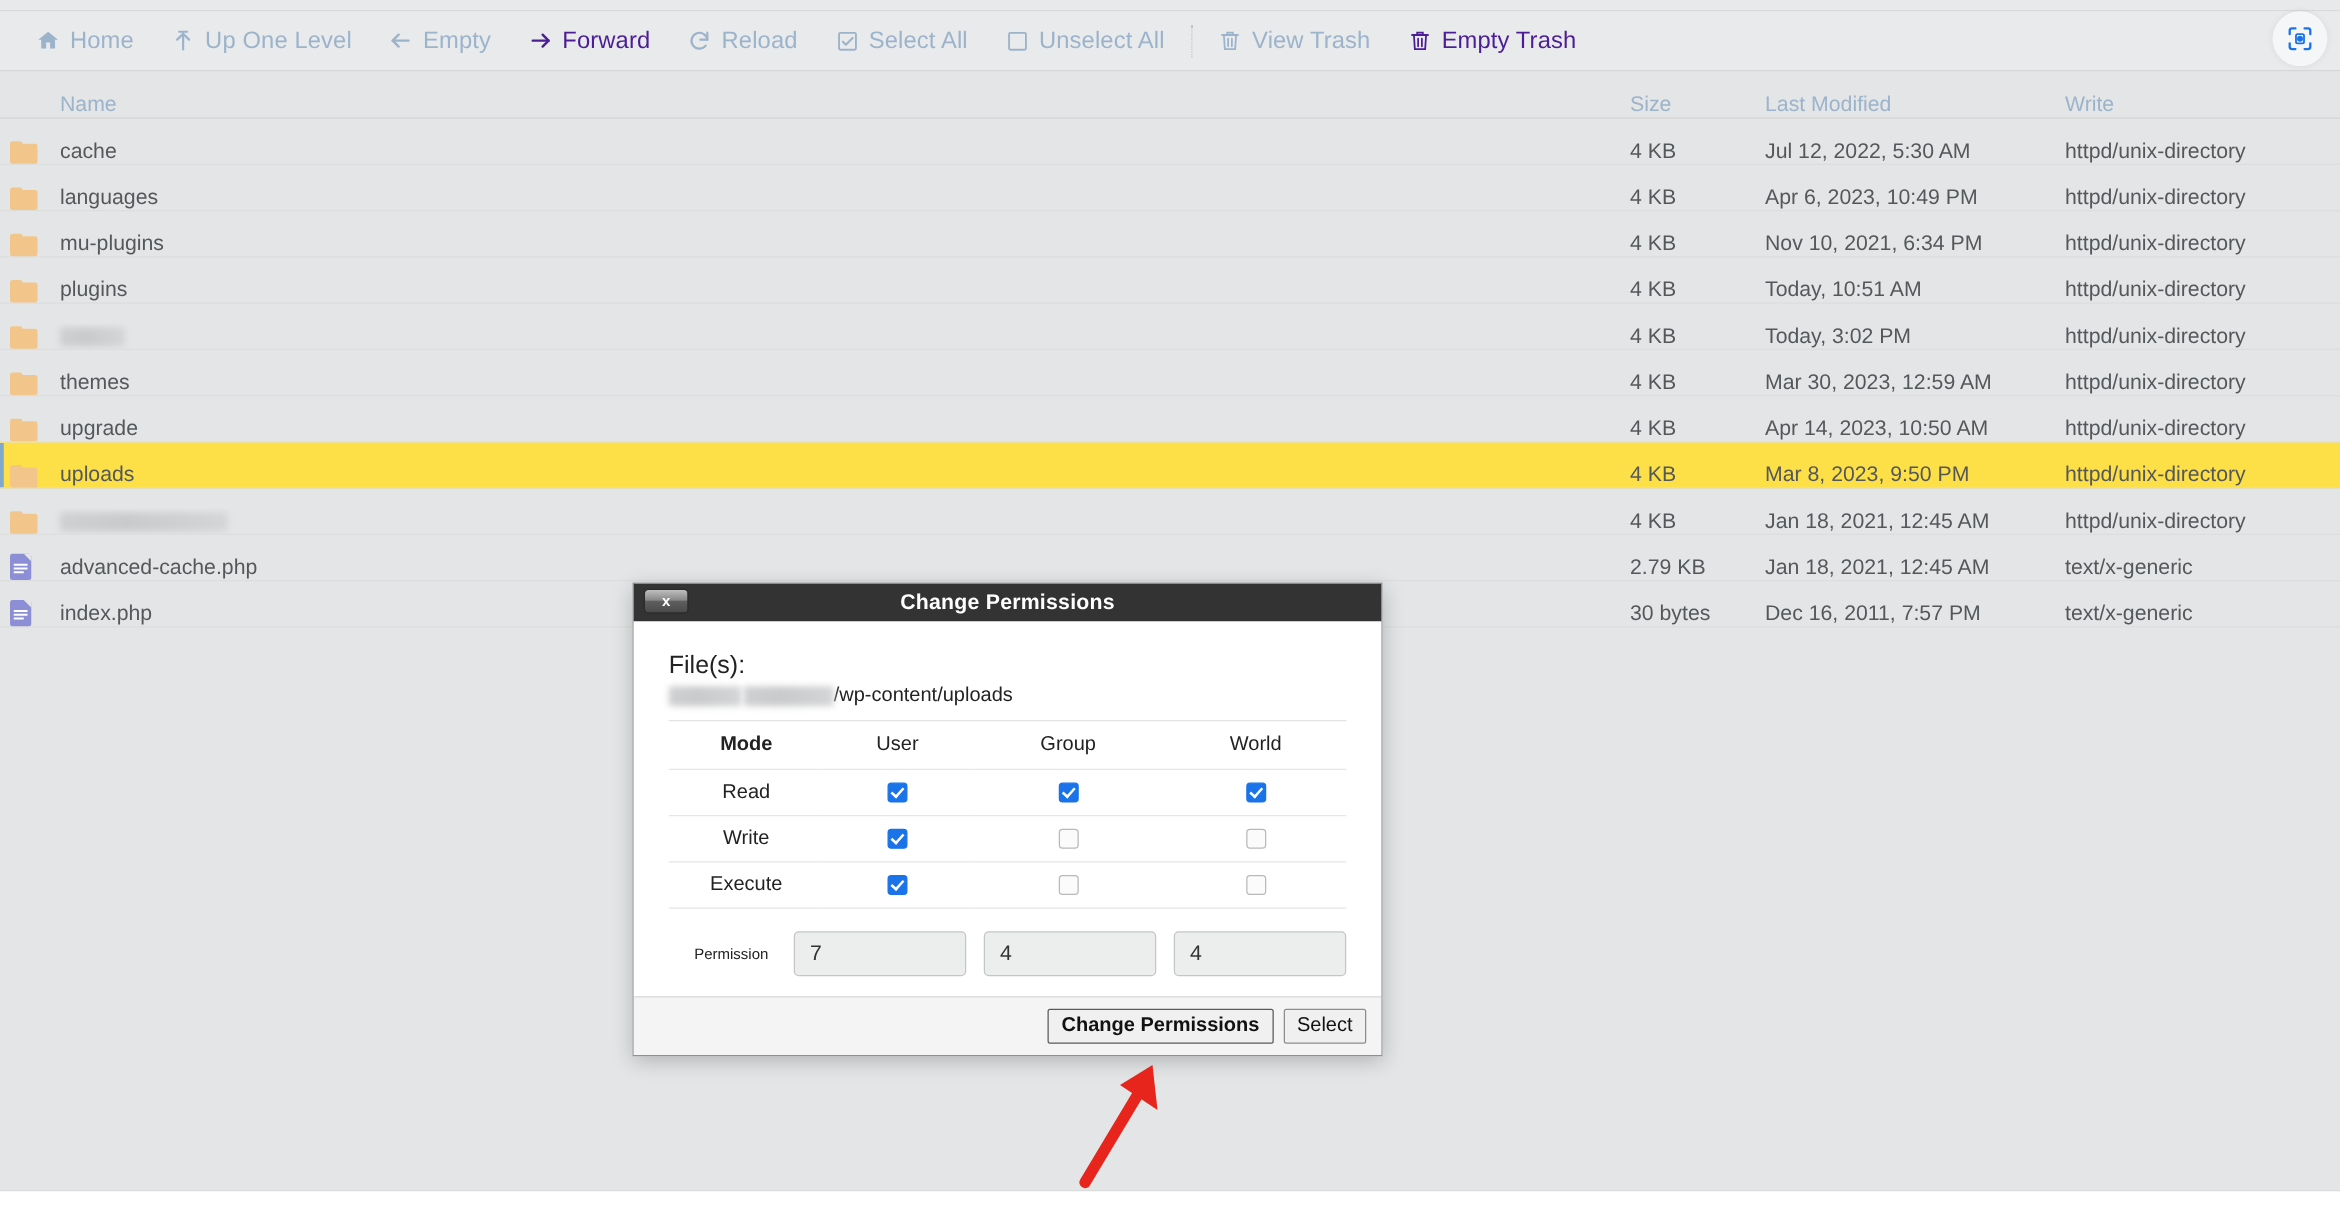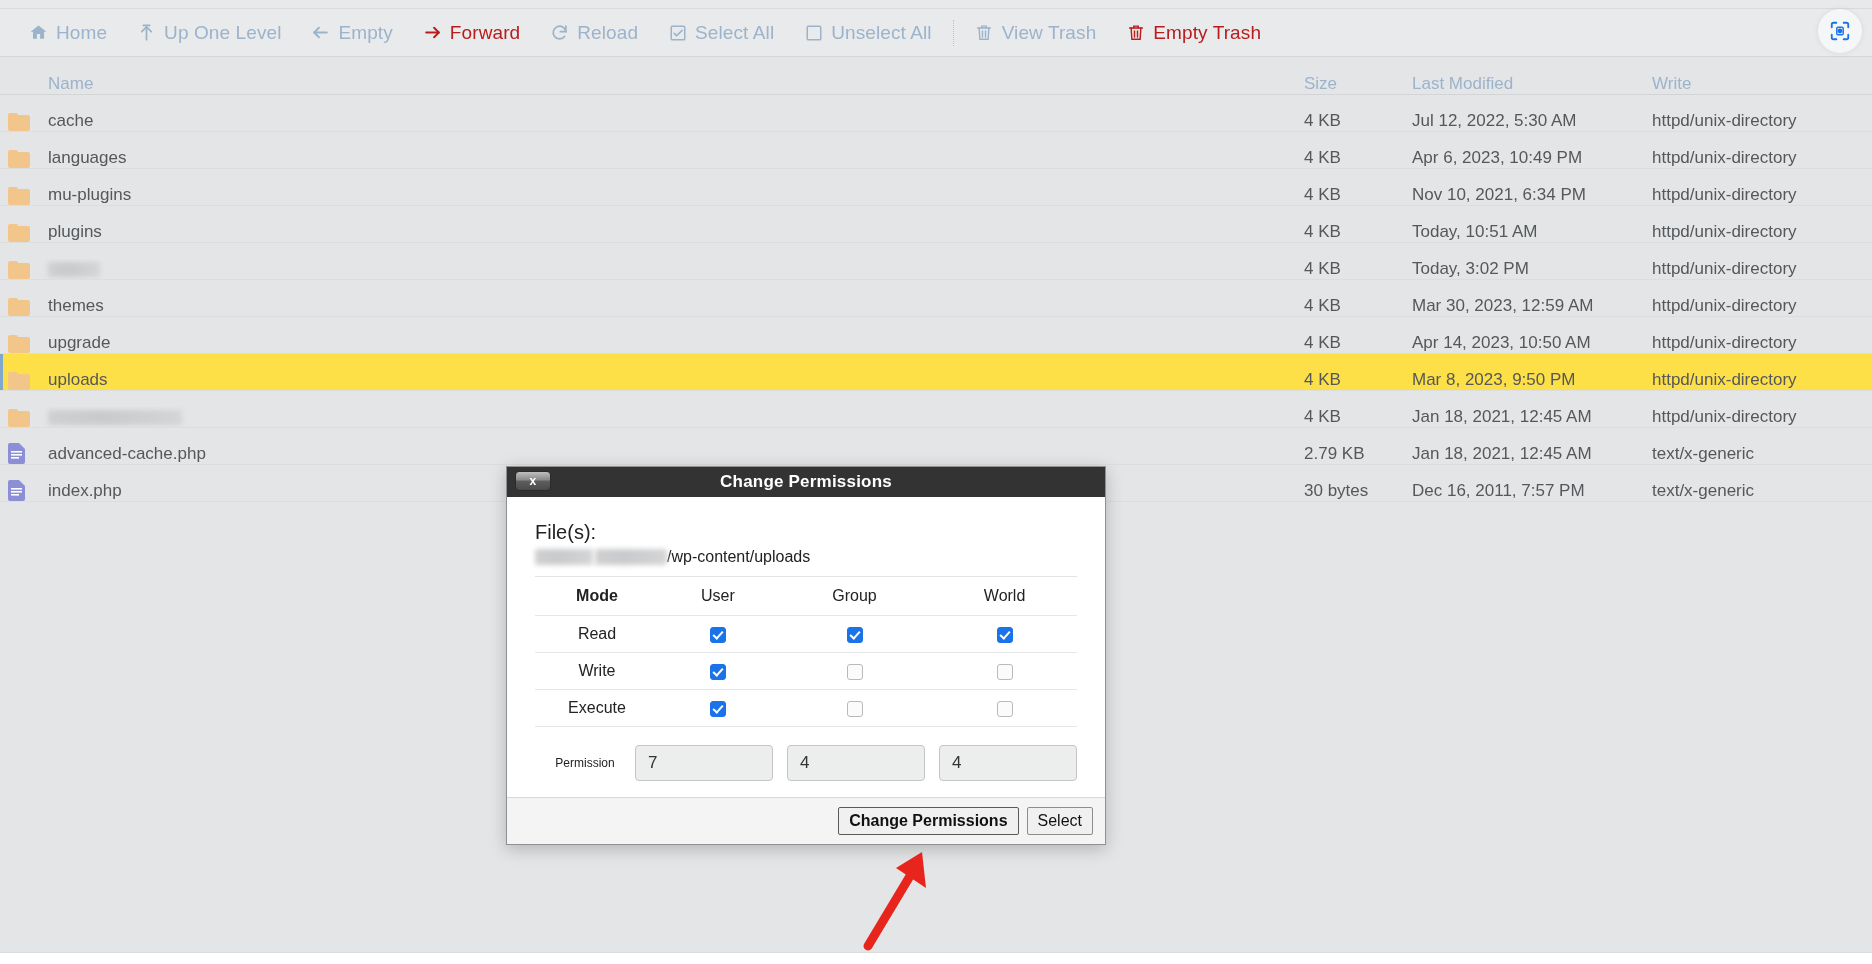--- a/index.html
+++ b/index.html
@@ -41,21 +41,21 @@
     gap: 8px;
     height: 36px;
     padding: 0 15px;
     color: #9cb3cc;
     font-size: 19px;
     letter-spacing: .1px;
     white-space: nowrap;
     cursor: pointer;
     user-select: none;
   }
-  .tb-item.disabled { color: #b91c1c; cursor: default; }
+  .tb-item.disabled { color: #4c1d95; cursor: default; }
   .tb-sep {
     width: 1px; height: 26px;
     border-left: 1px dotted #bfc3c7;
     margin: 0 6px;
   }
   .tb-ico { display: inline-flex; width: 19px; height: 19px; align-items: center; justify-content: center; }
   .tb-ico svg { display:block; }
 
   
   .screenshot-badge {

